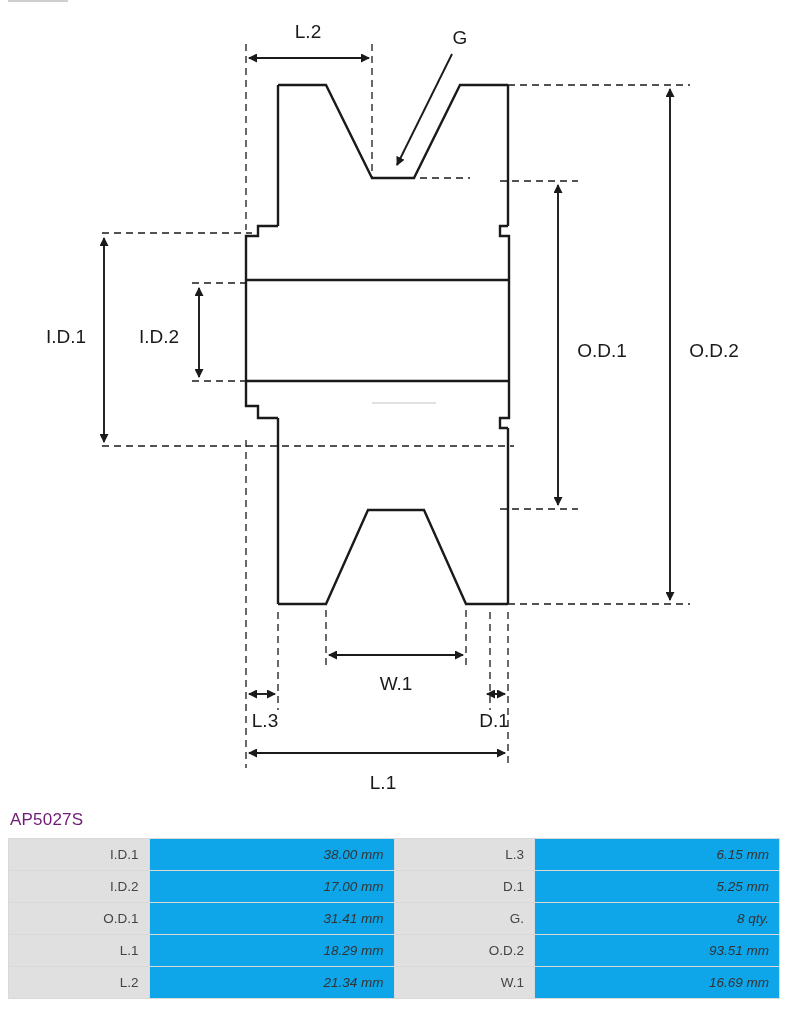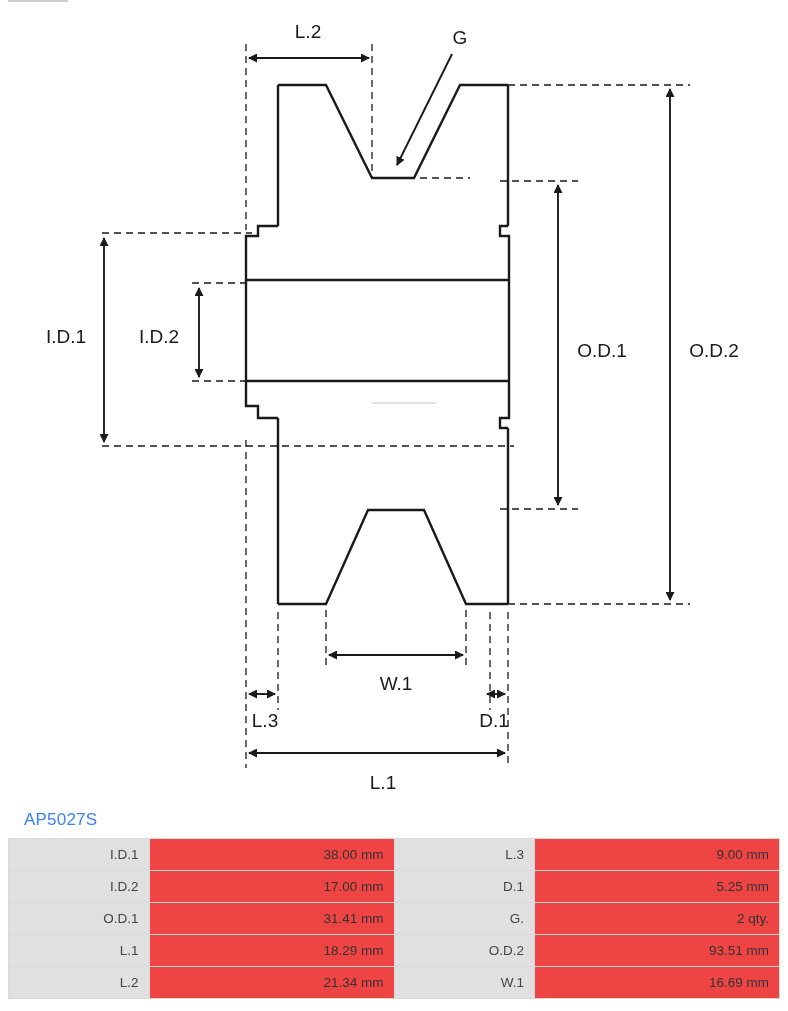--- a/index.html
+++ b/index.html
@@ -25,24 +25,24 @@
   #diagram-svg {
     display: block;
   }
   .dim-label {
     font-family: "Liberation Sans", sans-serif;
     font-size: 19px;
     fill: #1a1a1a;
   }
   #part-number {
     position: absolute;
-    left: 24px;
+    left: 10px;
     top: 810px;
     font-size: 17px;
-    color: #3b82f6;
+    color: #701a75;
     font-family: "Liberation Sans", sans-serif;
     letter-spacing: 0.2px;
   }
   #spec-table {
     position: absolute;
     left: 8px;
     top: 838px;
     width: 772px;
     border-collapse: collapse;
     font-size: 13.5px;
@@ -53,24 +53,25 @@
     padding: 0 10px;
     box-sizing: border-box;
   }
   #spec-table td.key {
     background: #e0e0e0;
     text-align: right;
     color: #444;
     width: 140px;
   }
   #spec-table td.val {
-    background: #ef4444;
+    background: #0ea5e9;
     text-align: right;
     color: #333;
     width: 244px;
+    font-style: italic;
   }
   .topline {
     position: absolute;
     left: 8px;
     top: 0px;
     width: 60px;
     height: 4px;
     border-top: 2px solid #cfcfcf;
   }
 </style>
@@ -188,33 +189,33 @@
 </div>
 
 <div id="part-number">AP5027S</div>
 
 <table id="spec-table">
   <tbody>
     <tr>
       <td class="key">I.D.1</td>
       <td class="val">38.00 mm</td>
       <td class="key">L.3</td>
-      <td class="val">9.00 mm</td>
+      <td class="val">6.15 mm</td>
     </tr>
     <tr>
       <td class="key">I.D.2</td>
       <td class="val">17.00 mm</td>
       <td class="key">D.1</td>
       <td class="val">5.25 mm</td>
     </tr>
     <tr>
       <td class="key">O.D.1</td>
       <td class="val">31.41 mm</td>
       <td class="key">G.</td>
-      <td class="val">2 qty.</td>
+      <td class="val">8 qty.</td>
     </tr>
     <tr>
       <td class="key">L.1</td>
       <td class="val">18.29 mm</td>
       <td class="key">O.D.2</td>
       <td class="val">93.51 mm</td>
     </tr>
     <tr>
       <td class="key">L.2</td>
       <td class="val">21.34 mm</td>

